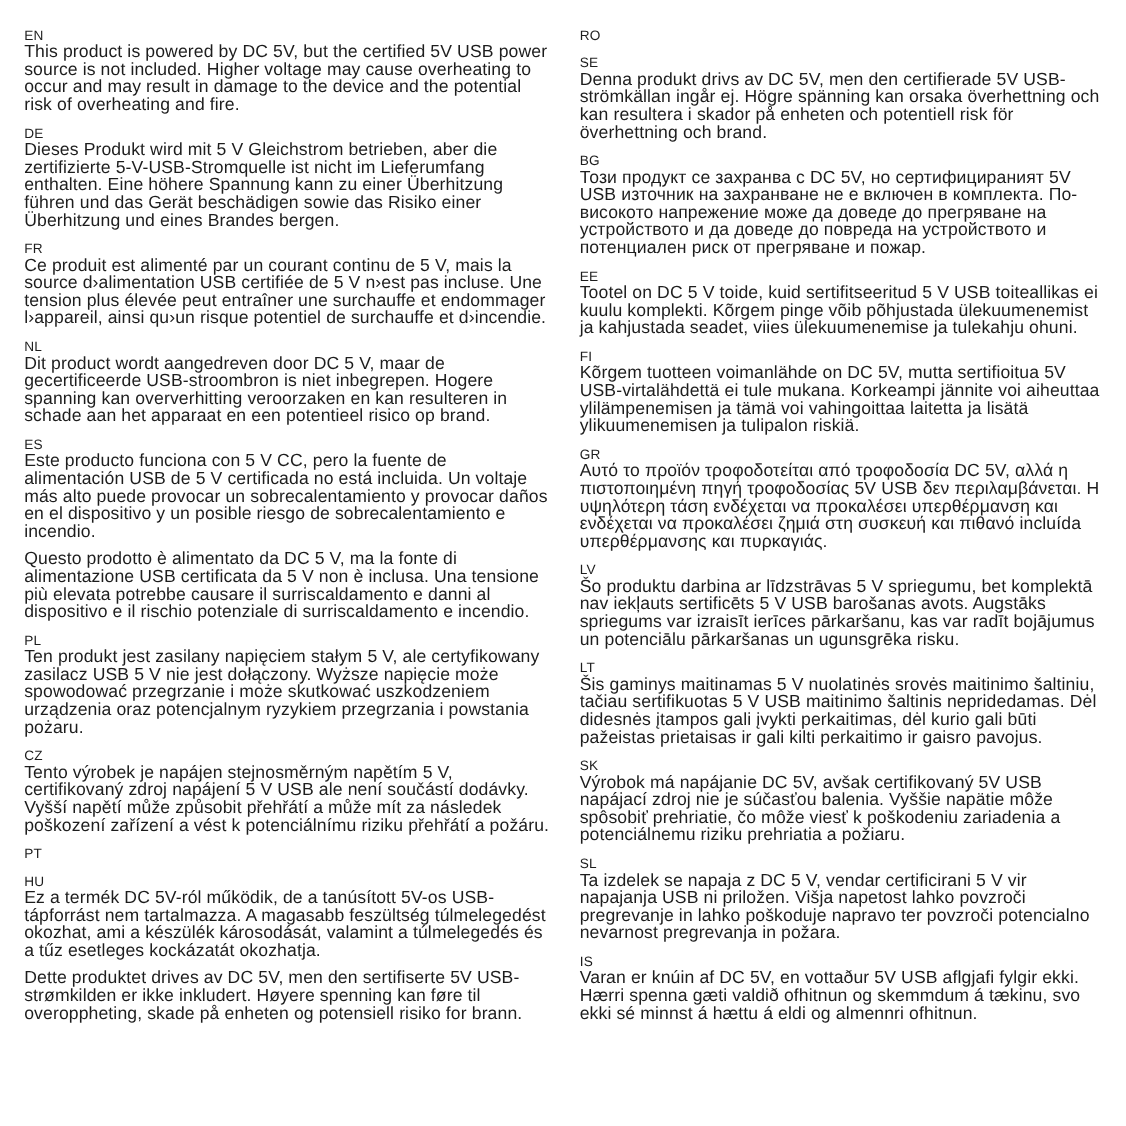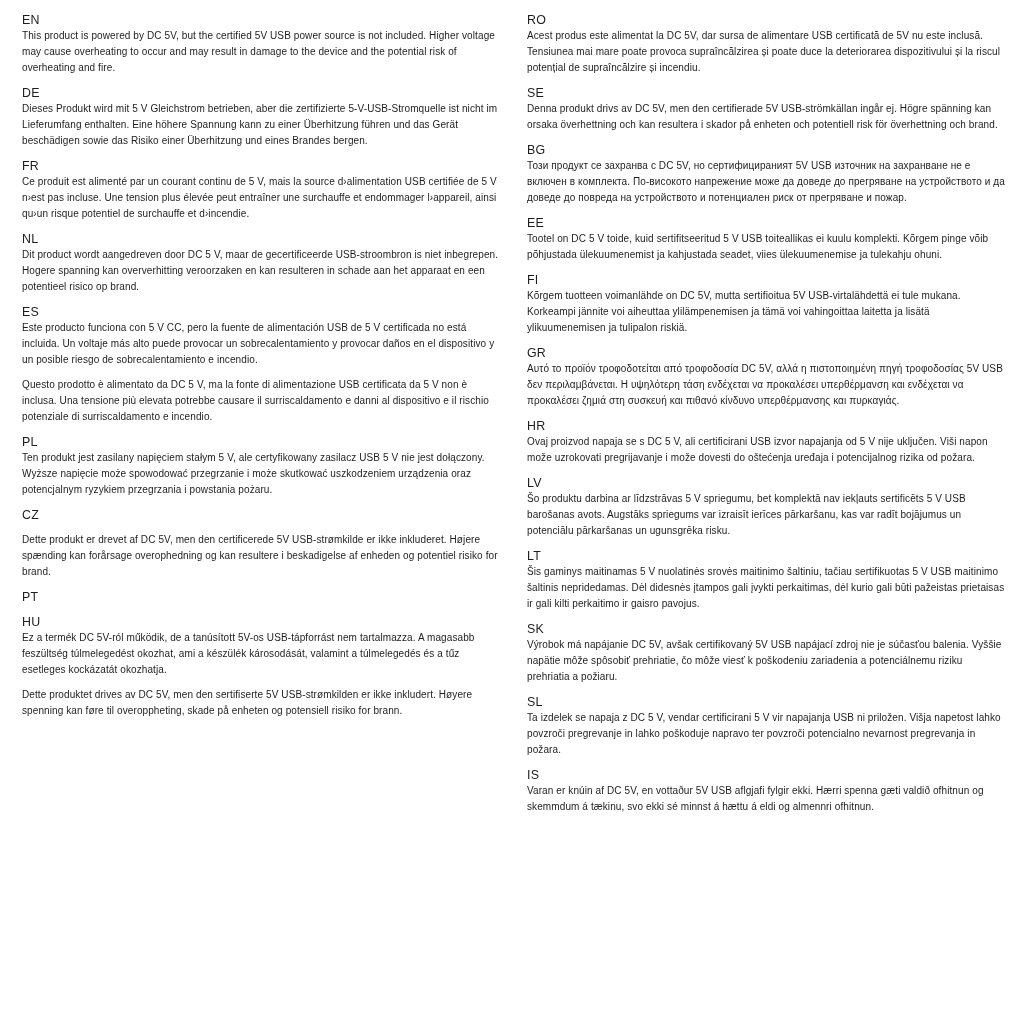--- a/index.html
+++ b/index.html
@@ -12,40 +12,40 @@
     height: 1024px;
     box-sizing: border-box;
     font-family: "Liberation Sans", "DejaVu Sans", sans-serif;
     color: #1d1d1d;
     overflow: hidden;
   }
   .page {
     box-sizing: border-box;
     width: 1024px;
     height: 1024px;
-    padding: 12px 18px 8px 22px;
+    padding: 24px 18px 8px 22px;
     display: flex;
     gap: 26px;
   }
   .col {
     flex: 1 1 0;
     min-width: 0;
   }
   .lang-section {
     margin-bottom: 9px;
   }
   .lang-code {
     font-size: 12.4px;
     line-height: 16px;
     font-weight: 400;
     letter-spacing: 0.2px;
   }
   .lang-text {
     margin: 0;
-    font-size: 10px;
+    font-size: 16px;
     line-height: 16px;
     letter-spacing: 0.1px;
   }
 </style>
 </head>
 <body style="color: rgb(29, 29, 29); background: rgb(255, 255, 255);">
 
 <div class="page">
   <div class="col" id="col-left">
       <section class="lang-section">
@@ -70,63 +70,58 @@
       </section>
       <section class="lang-section">
         <p class="lang-text">Questo prodotto è alimentato da DC 5 V, ma la fonte di alimentazione USB certificata da 5 V non è inclusa. Una tensione più elevata potrebbe causare il surriscaldamento e danni al dispositivo e il rischio potenziale di surriscaldamento e incendio.</p>
       </section>
       <section class="lang-section">
         <div class="lang-code">PL</div>
         <p class="lang-text">Ten produkt jest zasilany napięciem stałym 5 V, ale certyfikowany zasilacz USB 5 V nie jest dołączony. Wyższe napięcie może spowodować przegrzanie i może skutkować uszkodzeniem urządzenia oraz potencjalnym ryzykiem przegrzania i powstania pożaru.</p>
       </section>
       <section class="lang-section">
         <div class="lang-code">CZ</div>
+        <p class="lang-text">Tento výrobek je napájen stejnosměrným napětím 5 V, certifikovaný zdroj napájení 5 V USB ale není součástí dodávky. Vyšší napětí může způsobit přehřátí a může mít za následek poškození zařízení a vést k potenciálnímu riziku přehřátí a požáru.</p>
       </section>
       <section class="lang-section">
-        <p class="lang-text">Dette produkt er drevet af DC 5V, men den certificerede 5V USB-strømkilde er ikke inkluderet. Højere spænding kan forårsage overophedning og kan resultere i beskadigelse af enheden og potentiel risiko for brand.</p>
       </section>
       <section class="lang-section">
         <div class="lang-code">PT</div>
       </section>
       <section class="lang-section">
         <div class="lang-code">HU</div>
         <p class="lang-text">Ez a termék DC 5V-ról működik, de a tanúsított 5V-os USB-tápforrást nem tartalmazza. A magasabb feszültség túlmelegedést okozhat, ami a készülék károsodását, valamint a túlmelegedés és a tűz esetleges kockázatát okozhatja.</p>
       </section>
       <section class="lang-section">
         <p class="lang-text">Dette produktet drives av DC 5V, men den sertifiserte 5V USB-strømkilden er ikke inkludert. Høyere spenning kan føre til overoppheting, skade på enheten og potensiell risiko for brann.</p>
       </section>
     </div>
   <div class="col" id="col-right">
       <section class="lang-section">
         <div class="lang-code">RO</div>
-        <p class="lang-text">Acest produs este alimentat la DC 5V, dar sursa de alimentare USB certificată de 5V nu este inclusă. Tensiunea mai mare poate provoca supraîncălzirea și poate duce la deteriorarea dispozitivului și la riscul potențial de supraîncălzire și incendiu.</p>
       </section>
       <section class="lang-section">
         <div class="lang-code">SE</div>
         <p class="lang-text">Denna produkt drivs av DC 5V, men den certifierade 5V USB-strömkällan ingår ej. Högre spänning kan orsaka överhettning och kan resultera i skador på enheten och potentiell risk för överhettning och brand.</p>
       </section>
       <section class="lang-section">
         <div class="lang-code">BG</div>
         <p class="lang-text">Този продукт се захранва с DC 5V, но сертифицираният 5V USB източник на захранване не е включен в комплекта. По-високото напрежение може да доведе до прегряване на устройството и да доведе до повреда на устройството и потенциален риск от прегряване и пожар.</p>
       </section>
       <section class="lang-section">
         <div class="lang-code">EE</div>
         <p class="lang-text">Tootel on DC 5 V toide, kuid sertifitseeritud 5 V USB toiteallikas ei kuulu komplekti. Kõrgem pinge võib põhjustada ülekuumenemist ja kahjustada seadet, viies ülekuumenemise ja tulekahju ohuni.</p>
       </section>
       <section class="lang-section">
         <div class="lang-code">FI</div>
         <p class="lang-text">Kõrgem tuotteen voimanlähde on DC 5V, mutta sertifioitua 5V USB-virtalähdettä ei tule mukana. Korkeampi jännite voi aiheuttaa ylilämpenemisen ja tämä voi vahingoittaa laitetta ja lisätä ylikuumenemisen ja tulipalon riskiä.</p>
       </section>
       <section class="lang-section">
         <div class="lang-code">GR</div>
-        <p class="lang-text">Αυτό το προϊόν τροφοδοτείται από τροφοδοσία DC 5V, αλλά η πιστοποιημένη πηγή τροφοδοσίας 5V USB δεν περιλαμβάνεται. Η υψηλότερη τάση ενδέχεται να προκαλέσει υπερθέρμανση και ενδέχεται να προκαλέσει ζημιά στη συσκευή και πιθανό κίνδυνο υπερθέρμανσης και πυρκαγιάς.</p>
-      </section>
-      <section class="lang-section">
-        <div class="lang-code">HR</div>
-        <p class="lang-text">Ovaj proizvod napaja se s DC 5 V, ali certificirani USB izvor napajanja od 5 V nije uključen. Viši napon može uzrokovati pregrijavanje i može dovesti do oštećenja uređaja i potencijalnog rizika od požara.</p>
+        <p class="lang-text">Αυτό το προϊόν τροφοδοτείται από τροφοδοσία DC 5V, αλλά η πιστοποιημένη πηγή τροφοδοσίας 5V USB δεν περιλαμβάνεται. Η υψηλότερη τάση ενδέχεται να προκαλέσει υπερθέρμανση και ενδέχεται να προκαλέσει ζημιά στη συσκευή και πιθανό incluída υπερθέρμανσης και πυρκαγιάς.</p>
       </section>
       <section class="lang-section">
         <div class="lang-code">LV</div>
         <p class="lang-text">Šo produktu darbina ar līdzstrāvas 5 V spriegumu, bet komplektā nav iekļauts sertificēts 5 V USB barošanas avots. Augstāks spriegums var izraisīt ierīces pārkaršanu, kas var radīt bojājumus un potenciālu pārkaršanas un ugunsgrēka risku.</p>
       </section>
       <section class="lang-section">
         <div class="lang-code">LT</div>
         <p class="lang-text">Šis gaminys maitinamas 5 V nuolatinės srovės maitinimo šaltiniu, tačiau sertifikuotas 5 V USB maitinimo šaltinis nepridedamas. Dėl didesnės įtampos gali įvykti perkaitimas, dėl kurio gali būti pažeistas prietaisas ir gali kilti perkaitimo ir gaisro pavojus.</p>
       </section>
       <section class="lang-section">

